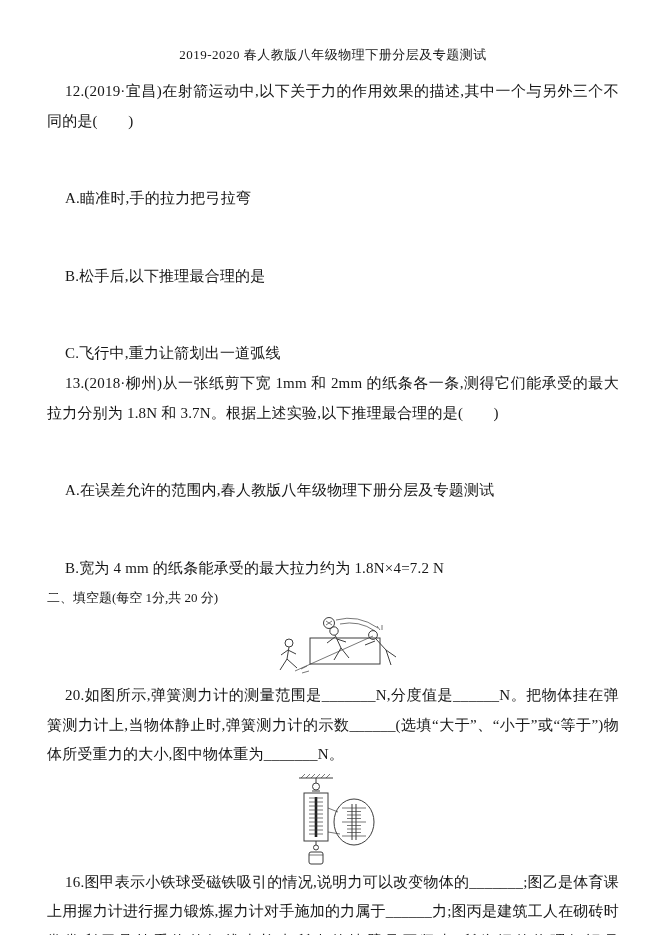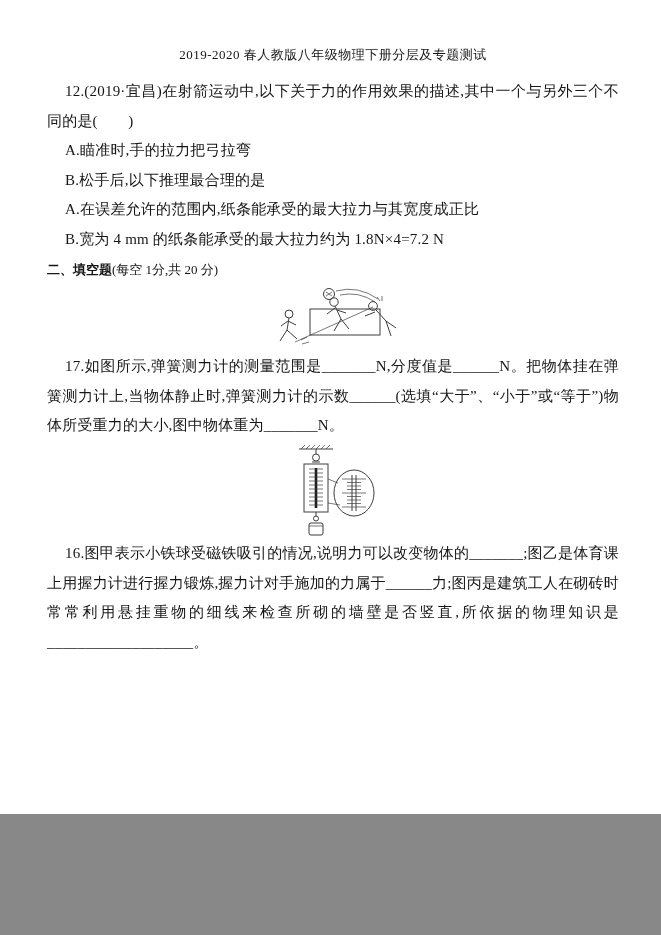--- a/index.html
+++ b/index.html
@@ -1,57 +1,59 @@
 <!DOCTYPE html>
 <html><head>
 <meta charset="utf-8">
 <style>
   html,body { margin:0; padding:0; background:#888; }
   .page {
     position:relative;
-    width:661px; height:814px;
+    width:661px; height:935px;
     margin:0 auto;
     background:#ffffff;
     box-sizing:border-box;
     padding:46px 42px 10px 47px;
     font-family:"Liberation Serif","DejaVu Serif",serif;
     color:#161616;
     overflow:hidden;
   }
   .title {
     font-size:13px; font-weight:normal;
     text-align:center; margin:0 0 13px 0;
     line-height:18px; letter-spacing:0.5px;
   }
   p.line {
     margin:0; font-size:15px; line-height:29.6px;
     text-align:justify; letter-spacing:0.2px;
   }
   p.stem { text-indent:18px; }
-  p.option { padding-left:18px; }
+  p.option { padding-left:18px;margin-top:48px; }
   .section-heading { font-size:13px; line-height:29.6px; }
-  .section-heading .bold { font-weight:bold; }
+  .section-heading .bold { font-weight:normal; }
   .figure { text-align:center; margin:2px 0; }
   .figure svg { display:inline-block; vertical-align:top; }
   svg .ln { stroke:#3d3d3d; stroke-width:1; fill:none; }
   svg .thin { stroke:#3d3d3d; stroke-width:0.7; fill:none; }
   svg .thick { stroke:#1c1c1c; stroke-width:2.6; fill:none; }
 </style>
 </head>
 <body>
 
 <div class="page">
 
   <h1 class="title">2019-2020 春人教版八年级物理下册分层及专题测试</h1>
 
   <p class="line stem">12.(2019·宜昌)在射箭运动中,以下关于力的作用效果的描述,其中一个与另外三个不同的是(　　)</p>
   <p class="line option">A.瞄准时,手的拉力把弓拉弯</p>
   <p class="line option">B.松手后,以下推理最合理的是</p>
+  <p class="line option">C.飞行中,重力让箭划出一道弧线</p>
 
-  <p class="line option">A.在误差允许的范围内,纸条能承受的最大拉力与其宽度成正比</p>
+  <p class="line stem">13.(2018·柳州)从一张纸剪下宽 1mm 和 2mm 的纸条各一条,测得它们能承受的最大拉力分别为 1.8N 和 3.7N。根据上述实验,以下推理最合理的是(　　)</p>
+  <p class="line option">A.在误差允许的范围内,春人教版八年级物理下册分层及专题测试</p>
   <p class="line option">B.宽为 4 mm 的纸条能承受的最大拉力约为 1.8N×4=7.2 N</p>
 
   <div class="section-heading">
     <span class="bold">二、填空题</span><span>(每空 1分,共 20 分)</span>
   </div>
 
 
   <div class="figure">
     <svg width="152" height="64" viewBox="0 0 152 64">
 
@@ -70,21 +72,21 @@
       <circle class="ln" cx="32" cy="28" r="4"></circle>
       <path class="ln" d="M32 32 L30 44 M31 35 L24 40 M31 35 L39 39 M30 44 L23 55 M30 44 L40 53"></path>
       <path class="thin" d="M44 54 L50 51 M45 58 L52 56"></path>
 
       <circle class="ln" cx="116" cy="20" r="4.4"></circle>
       <path class="ln" d="M119 24 L129 35 M118 26 L108 30 M129 35 L139 42 M129 35 L134 50"></path>
       <path class="thin" d="M120 11 L123 15 M125 10 L125 15"></path>
     </svg>
   </div>
 
-  <p class="line stem">17.如图所示,弹簧测力计的测量范围是_______N,分度值是______N。把物体挂在弹簧测力计上,当物体静止时,弹簧测力计的示数______(选填“大于”、“小于”或“等于”)物体所受重力的大小,图中物体重为_______N。</p>
+  <p class="line stem">20.如图所示,弹簧测力计的测量范围是_______N,分度值是______N。把物体挂在弹簧测力计上,当物体静止时,弹簧测力计的示数______(选填“大于”、“小于”或“等于”)物体所受重力的大小,图中物体重为_______N。</p>
 
   <div class="figure">
     <svg width="100" height="94" viewBox="0 0 100 94">
 
       <line class="ln" x1="16" y1="6" x2="50" y2="6"></line>
       <path class="thin" d="M18 6 L22 2 M23 6 L27 2 M28 6 L32 2 M33 6 L37 2 M38 6 L42 2 M43 6 L47 2"></path>
 
       <line class="ln" x1="33" y1="6" x2="33" y2="11"></line>
       <circle class="ln" cx="33" cy="14.5" r="3.5"></circle>
       <path class="ln" d="M29 19 L37 19"></path>

